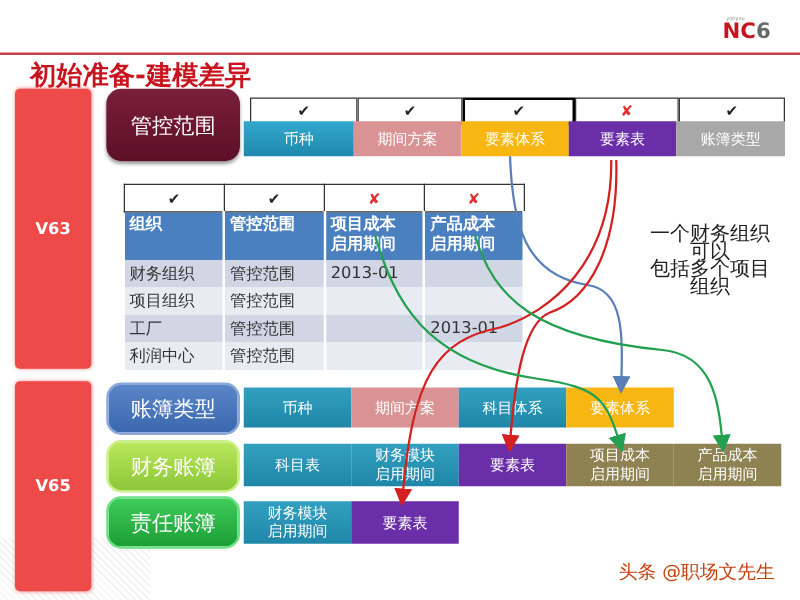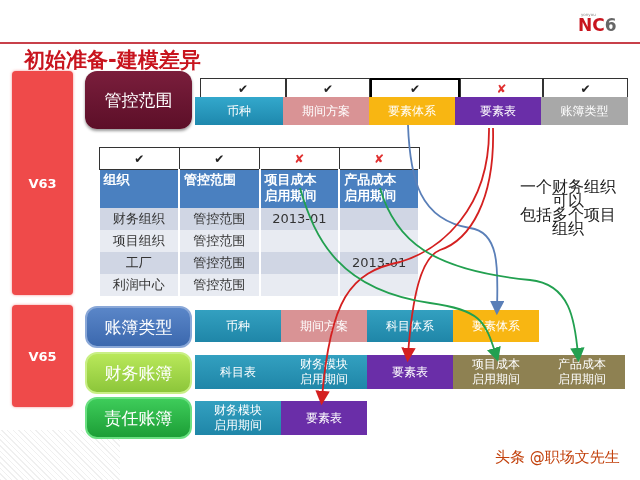--- a/index.html
+++ b/index.html
@@ -11,21 +11,21 @@
   .logo .brand-small { position:absolute; left:3px; top:0px; font-size:4px; color:#888; }
   .logo .brand { position:absolute; left:0; top:3px; font-size:17px; font-weight:bold; letter-spacing:0; }
   .logo .nc { color:#c8141e; }
   .logo .six { color:#666; }
   .title-rule { position: absolute; left: 0; top: 42px; width: 640px; height: 2px; background: #c8404a; }
 
   .version-bar { position: absolute; left: 12px; width: 61px; background: #ef4a4a; border-radius: 4px;
                  box-shadow: 0 0 3px rgba(239,74,74,0.6); color: #fff; font-weight: bold; font-size: 13px;
                  display:flex; align-items:center; justify-content:center; }
   .v63 { top: 71px; height: 224px; }
-  .v65 { top: 305px; height: 102px; }
+  .v65 { top: 305px; height: 168px; }
 
   .rowlabel { position: absolute; left: 85px; width: 107px; height: 58px; border-radius: 12px;
               color:#fff; font-family: "DejaVu Serif", "Liberation Serif", serif; font-size: 17px;
               display:flex; align-items:center; justify-content:center; }
   .lbl-scope { top: 71px; background: linear-gradient(#7a1e3c, #5c0f28); box-shadow: 0 2px 3px rgba(0,0,0,0.4); }
   .lbl-type  { top: 306px; height: 42px; background: linear-gradient(#5a86c8, #3b68ae); border:2px solid #8aa8d8; }
   .lbl-fin   { top: 352px; height: 42px; background: linear-gradient(#b9e85a, #8cc63a); border:2px solid #c9ef85; }
   .lbl-resp  { top: 397px; height: 42px; background: linear-gradient(#3ecc5a, #1c9e36); border:2px solid #6be082; }
 
   .cell { position: absolute; color: #fff; font-size: 12px; display:flex; align-items:center; justify-content:center;
@@ -38,21 +38,21 @@
   .c-olive { background: #8e8152; }
   .c-teal { background: linear-gradient(#33a0c0, #1f86a8); }
 
   .checkbox { position: absolute; height: 22px; border: 1px solid #333; background: #fff;
               display:flex; align-items:center; justify-content:center; font-size: 12px; }
   .checkbox.bold { border: 2px solid #000; font-weight:bold; }
   .ok { color:#222; }
   .no { color:#e03030; font-weight: bold; }
 
   .org-table { position: absolute; left: 99px; top: 147px; width: 321px; border-collapse: collapse; }
-  .org-table td, .org-table th { border-right: 2px solid #fff; text-align: center; }
+  .org-table td, .org-table th { border-right: 2px solid #fff; }
   .org-check td { height: 22px; background:#fff; border:1px solid #333; text-align:center; font-size:12px; }
   .org-head th { background: #4a80c0; color:#ffffff; font-weight:bold; font-size: 13px; text-align:left;
                  padding: 2px 4px; height: 38px; line-height:16px; vertical-align: top; }
   .org-row td { height: 22px; font-size: 13px; color:#333; padding: 0 4px; }
   .org-row.odd td { background: #d0d6e4; }
   .org-row.even td { background: #e8ebf2; }
 
   .note { position: absolute; left: 513px; top: 180px; font-size: 16px; color:#222; line-height:14px; text-align:center; width:110px; }
   .watermark { position: absolute; left: 495px; top: 448px; font-size: 15px; color:#c2410c; }
 

